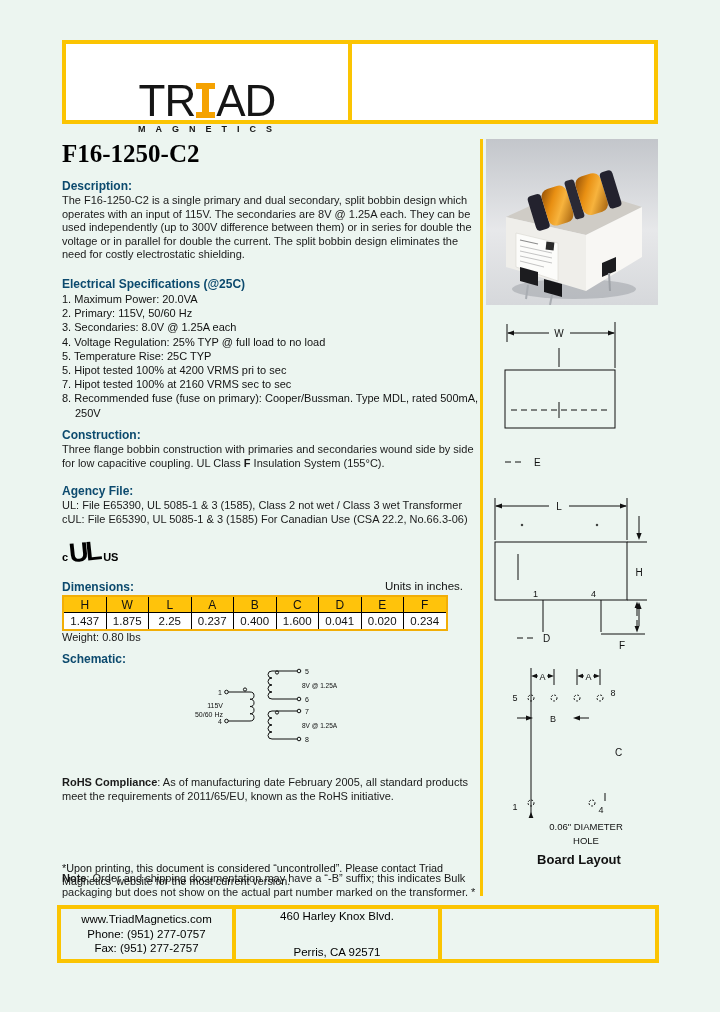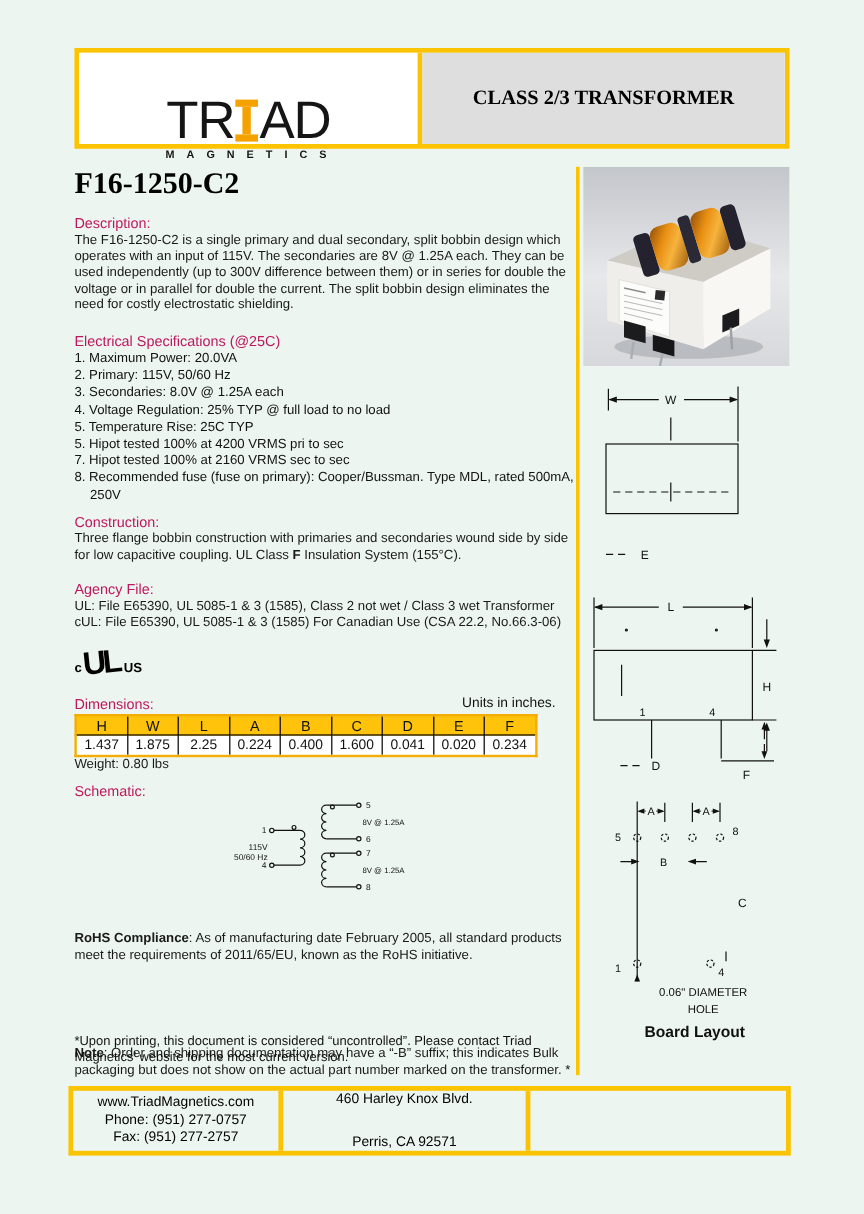--- a/index.html
+++ b/index.html
@@ -15,21 +15,21 @@
   .hdr{left:62px;top:40px;width:588px;height:76px;border:4px solid #FBC402;display:flex;background:#fff;}
   .hdr-logo{width:282px;background:#fff;border-right:4px solid #FBC402;display:flex;flex-direction:column;align-items:center;justify-content:center;}
   .hdr-banner{flex:1;background:#DEDEDE;display:flex;align-items:center;justify-content:center;}
   .banner-txt{font-family:"Liberation Serif",serif;font-weight:bold;font-size:17px;letter-spacing:0px;color:#000;}
   .logo-main{display:flex;align-items:center;font-size:44px;line-height:44px;font-weight:400;color:#151515;letter-spacing:-1px;margin-top:48px;}
   .logo-ibeam{margin:0 1px;}
   .logo-sub{font-size:9px;font-weight:bold;letter-spacing:10px;margin-top:1px;color:#151515;padding-left:6px;}
 
   
   .pn{left:62px;top:140px;font-family:"Liberation Serif",serif;font-weight:bold;font-size:25px;color:#000;text-align:right;}
-  .sec-h{font-size:12px;font-weight:normal;color:#be185d;}
+  .sec-h{font-size:12px;font-weight:bold;color:#0c4a6e;}
   .body-txt{font-size:11px;line-height:13.6px;color:#1a1a1a;}
   .col{left:62px;width:421px;}
   .list p{margin:0;font-size:11px;line-height:14.2px;padding-left:13px;text-indent:-13px;}
 
   .units{font-size:11.5px;}
   table.dims{border-collapse:collapse;border:2px solid #F2AE06;background:#fff;}
   table.dims td{border:1px solid #000;width:41.5px;text-align:center;font-size:11.5px;padding:0;}
   table.dims tr.hd td{background:#FFC30B;height:15px;font-size:12px;}
   table.dims tr.vl td{height:16px;}
 
@@ -65,23 +65,20 @@
     <div class="logo-main">
       <span>TR</span>
       <svg class="logo-ibeam" width="19" height="37" viewBox="0 0 19 37">
         <rect x="0" y="1" width="19" height="6" fill="#F5A201"></rect>
         <rect x="6" y="7" width="7" height="23" fill="#F5A201"></rect>
         <rect x="0" y="30" width="19" height="6" fill="#F5A201"></rect>
       </svg>
       <span>AD</span>
     </div>
     <div class="logo-sub">MAGNETICS</div>
-  </div>
-  <div class="hdr-banner">
-    <span class="banner-txt">CLASS 2/3 TRANSFORMER</span>
   </div>
 </div>
 
 <div class="abs pn">F16-1250-C2</div>
 
 <div class="abs col" style="top:179px;">
   <div class="sec-h">Description:</div>
   <div class="body-txt" style="margin-top:1px;">The F16-1250-C2 is a single primary and dual secondary, split bobbin design which operates with an input of 115V.   The secondaries are 8V @ 1.25A each.   They can be used independently (up to 300V difference between them) or in series for double the voltage or in parallel for double the current.   The split bobbin design eliminates the need for costly electrostatic shielding.</div>
 </div>
 
@@ -129,21 +126,21 @@
     <td>B</td>
     <td>C</td>
     <td>D</td>
     <td>E</td>
     <td>F</td>
   </tr>
   <tr class="vl">
     <td>1.437</td>
     <td>1.875</td>
     <td>2.25</td>
-    <td>0.224</td>
+    <td>0.237</td>
     <td>0.400</td>
     <td>1.600</td>
     <td>0.041</td>
     <td>0.020</td>
     <td>0.234</td>
   </tr>
 </tbody>
   </table>
 <div class="abs body-txt" style="left:62px;top:631px;">Weight: 0.80 lbs</div>
 

